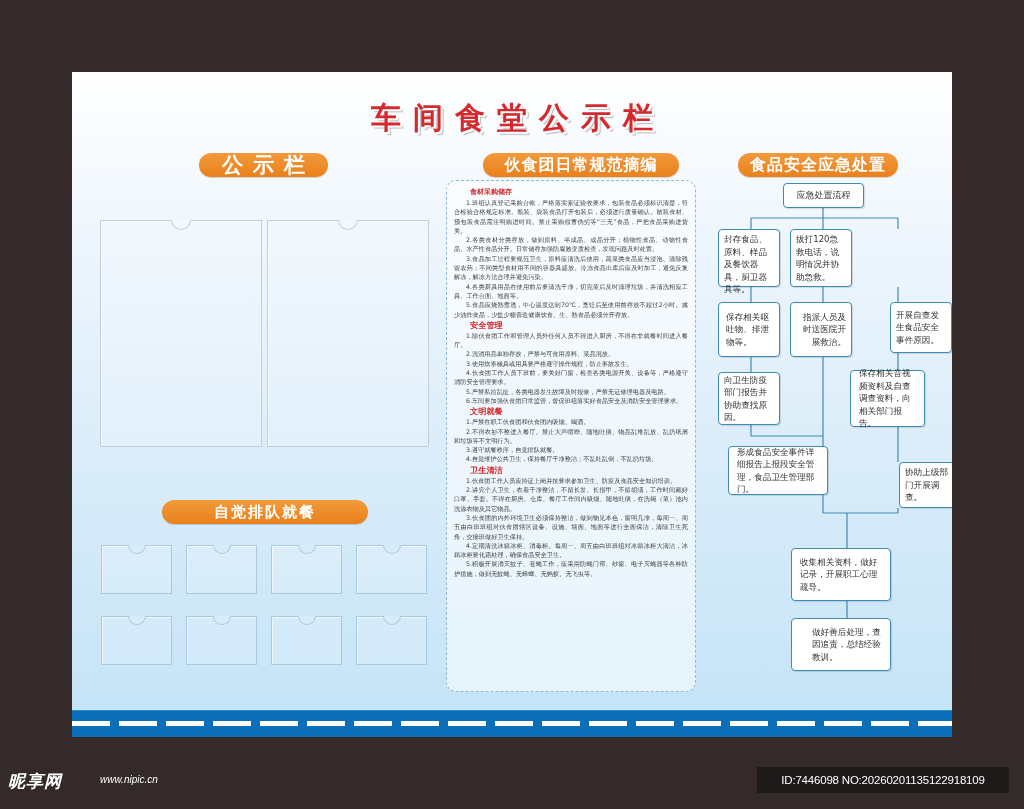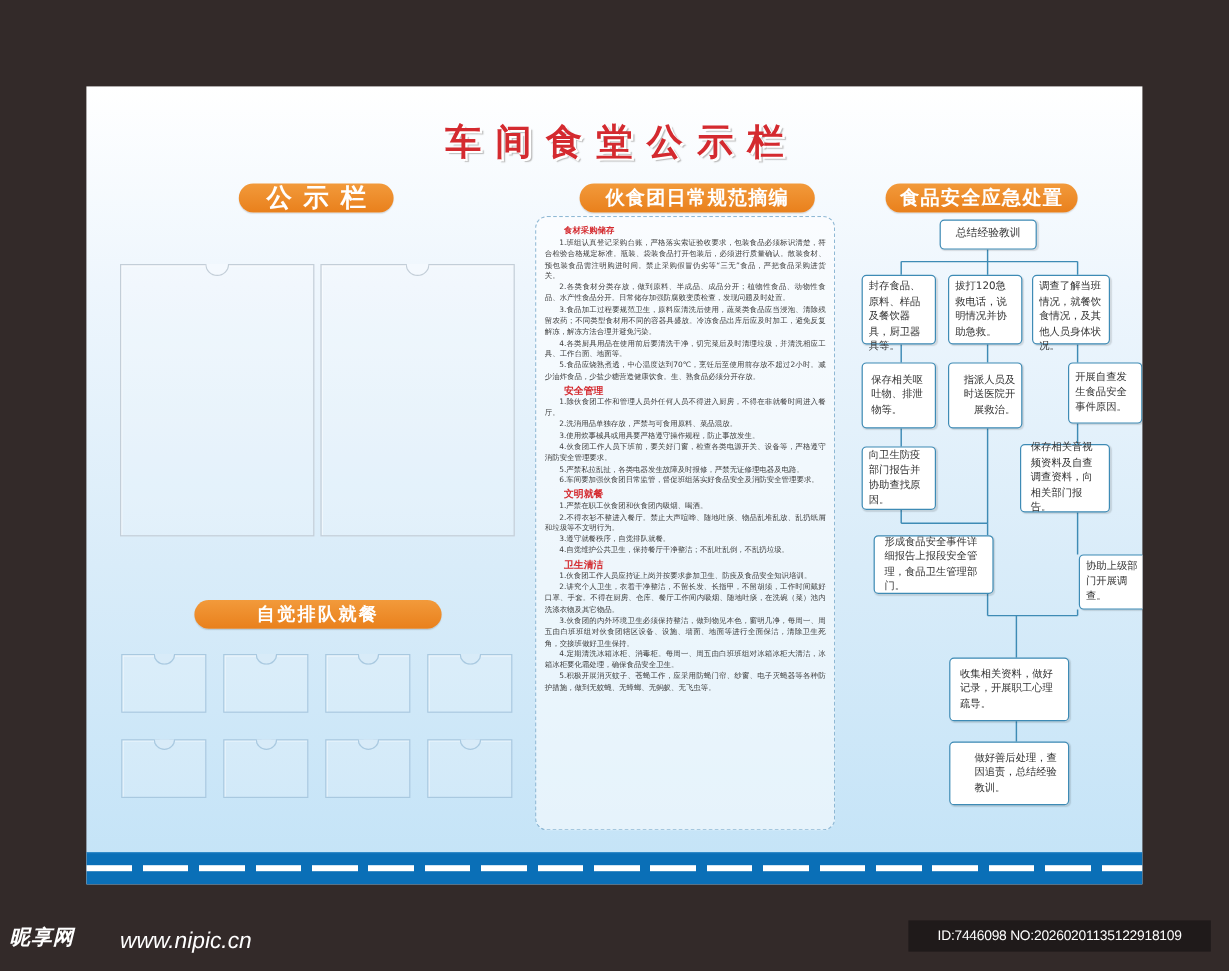--- a/index.html
+++ b/index.html
@@ -73,21 +73,21 @@
   .band .dash {
     position: absolute; left: 0; right: 0; top: 10px; height: 5px;
     background: repeating-linear-gradient(90deg, #ffffff 0px, #ffffff 38px, transparent 38px, transparent 47px);
   }
 
   .watermark-logo {
     position: absolute; left: 8px; top: 770px; color: #ffffff; font-weight: bold;
     font-size: 17px; font-style: italic; letter-spacing: 1px;
   }
   .watermark-url {
-    position: absolute; left: 100px; top: 774px; color: #ffffff; font-size: 19px; font-style: italic;
+    position: absolute; left: 100px; top: 774px; color: #ffffff; font-size: 10px; font-style: italic;
     font-family: "Liberation Sans", sans-serif;
   }
   .watermark-id {
     position: absolute; left: 757px; top: 767px; width: 252px; height: 26px;
     background: #1f1a1a; color: #ffffff; font-size: 11.5px; line-height: 26px; text-align: center;
     font-family: "Liberation Sans", sans-serif; letter-spacing: -0.2px;
   }
 </style>
 </head>
 <body>
@@ -184,25 +184,24 @@
     <line x1="826" y1="281" x2="826" y2="298"></line>
     <line x1="826" y1="355" x2="826" y2="390"></line>
 
     <line x1="751" y1="423" x2="751" y2="441"></line>
     <line x1="826" y1="436" x2="826" y2="441"></line>
     <line x1="751" y1="441" x2="826" y2="441"></line>
     <line x1="775" y1="441" x2="775" y2="476"></line>
     <line x1="775" y1="529" x2="775" y2="546"></line>
   </svg>
 
-  <div class="fbox center" style="left:711px; top:111px; width:81px; height:25px; font-size:9px;">总结经验教训</div>
+  <div class="fbox center" style="left:711px; top:111px; width:81px; height:25px; font-size:9px;">应急处置流程</div>
 
   <div class="fbox" style="left:646px; top:157px; width:62px; height:58px;">封存食品、原料、样品及餐饮器具，厨卫器具等。</div>
   <div class="fbox" style="left:718px; top:157px; width:62px; height:58px;">拔打120急救电话，说明情况并协助急救。</div>
-  <div class="fbox" style="left:788px; top:157px; width:65px; height:58px;">调查了解当班情况，就餐饮食情况，及其他人员身体状况。</div>
 
   <div class="fbox vc" style="left:646px; top:230px; width:62px; height:55px; padding-left:7px;">保存相关呕吐物、排泄物等。</div>
   <div class="fbox vc" style="left:718px; top:230px; width:62px; height:55px;text-align:right;">指派人员及时送医院开展救治。</div>
   <div class="fbox vc" style="left:818px; top:230px; width:62px; height:51px;">开展自查发生食品安全事件原因。</div>
 
   <div class="fbox vc" style="left:646px; top:300px; width:62px; height:53px;">向卫生防疫部门报告并协助查找原因。</div>
   <div class="fbox vc" style="left:778px; top:298px; width:75px; height:57px; padding-left:8px;">保存相关音视频资料及自查调查资料，向相关部门报告。</div>
 
   <div class="fbox vc" style="left:656px; top:374px; width:100px; height:49px; padding-left:8px;">形成食品安全事件详细报告上报段安全管理，食品卫生管理部门。</div>
   <div class="fbox vc" style="left:827px; top:390px; width:61px; height:46px;">协助上级部门开展调查。</div>

